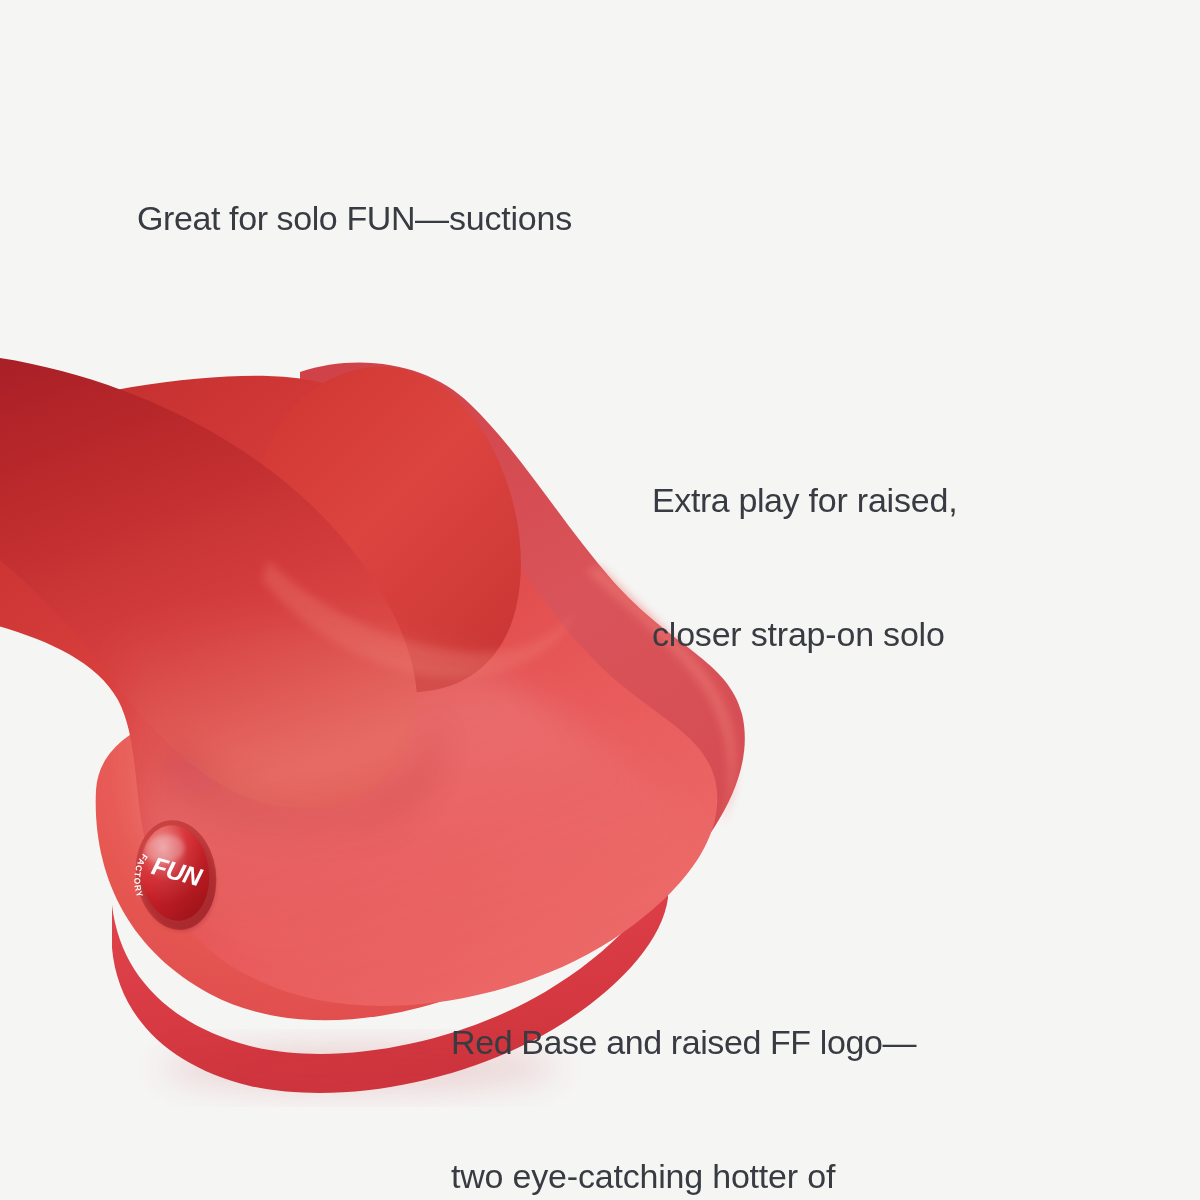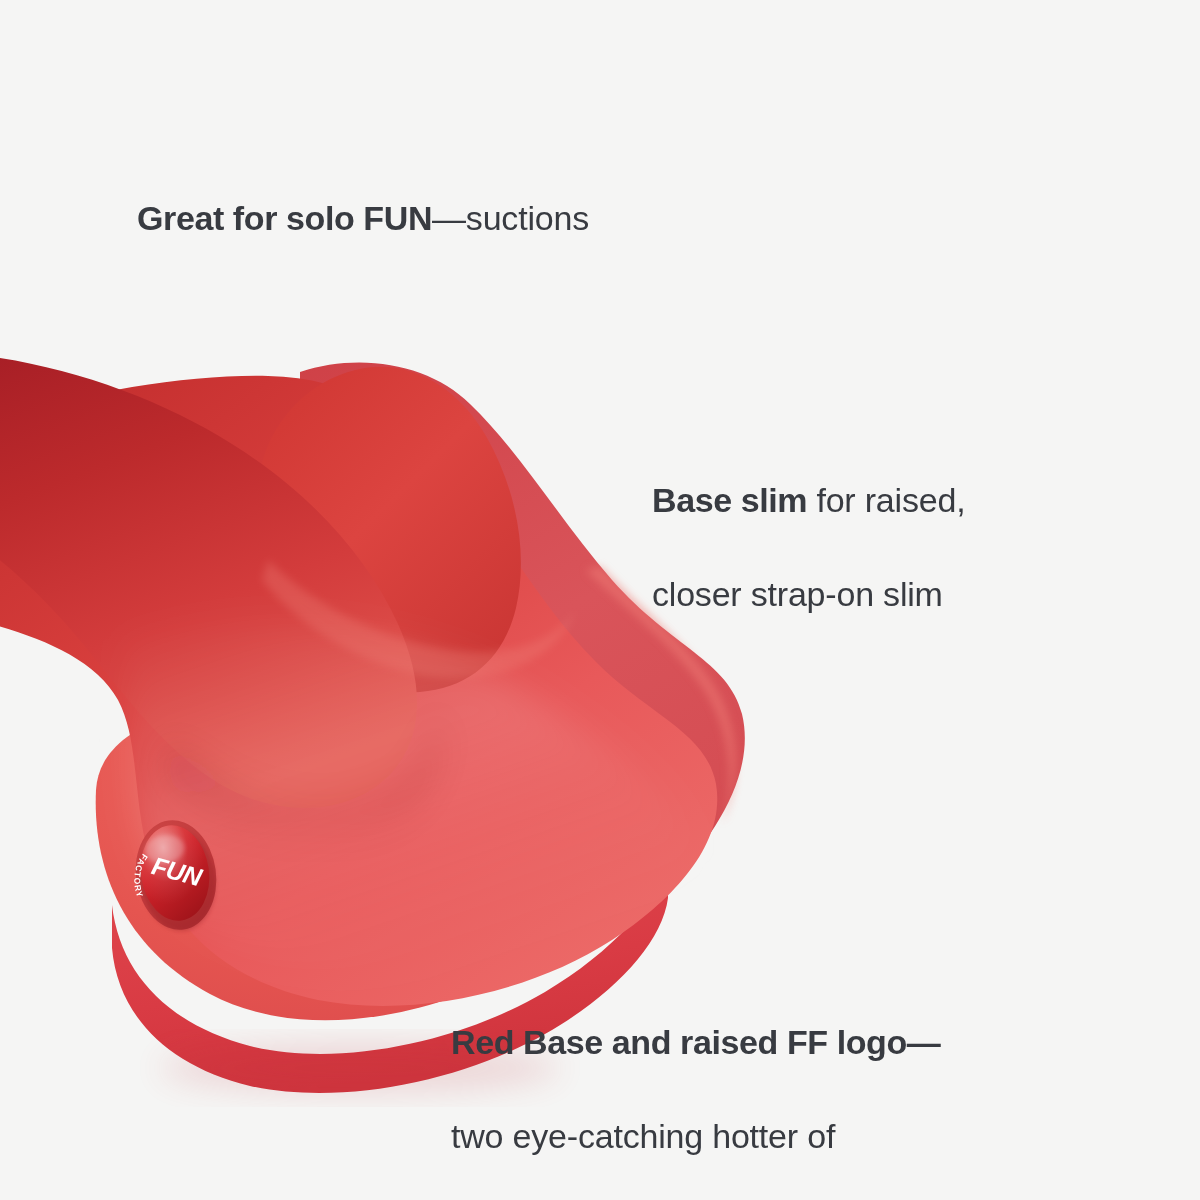--- a/index.html
+++ b/index.html
@@ -31,26 +31,27 @@
   
   .callout {
     position: absolute;
     color: #383b41;
     font-size: 34px;
     line-height: 47px;
     letter-spacing: -0.2px;
     white-space: pre-line;
   }
   .callout .lead {
-    font-weight: bold;
+    font-weight: normal;
     letter-spacing: -0.4px;
     margin-top: 24px;
   }
   .callout .rest {
     font-weight: normal;
+    margin-top: 40px;
   }
 
   #callout-solo-fun   { left: 137px; top: 148px;  width: 700px; }
   #callout-extra-slim { left: 652px; top: 430px;  width: 520px; }
   #callout-red-base   { left: 451px; top: 972px;  width: 660px; }
 
   .cl-line { display: block; }
 </style>
 </head>
 <body>
@@ -237,22 +238,22 @@
     </g>
 
     <ellipse cx="360" cy="1068" rx="200" ry="24" fill="#c0343c" opacity="0.16" filter="url(#blurSoft)"></ellipse>
   </svg>
 
   <div class="callout" id="callout-solo-fun" style="color: rgb(56, 59, 65);">
     <span class="cl-line"><span class="lead">Great for solo FUN</span><span class="rest">—suctions</span></span>
   </div>
 
   <div class="callout" id="callout-extra-slim" style="color: rgb(56, 59, 65);">
-    <span class="cl-line"><span class="lead">Base slim</span><span class="rest"> for raised,</span></span>
-    <span class="cl-line rest">closer strap-on slim</span>
+    <span class="cl-line"><span class="lead">Extra play</span><span class="rest"> for raised,</span></span>
+    <span class="cl-line rest">closer strap-on solo</span>
   </div>
 
   <div class="callout" id="callout-red-base" style="color: rgb(56, 59, 65);">
     <span class="cl-line"><span class="lead">Red Base and raised FF logo</span><span class="lead">—</span></span>
     <span class="cl-line rest">two eye-catching hotter of</span>
     
   </div>
 
 </div>
 

